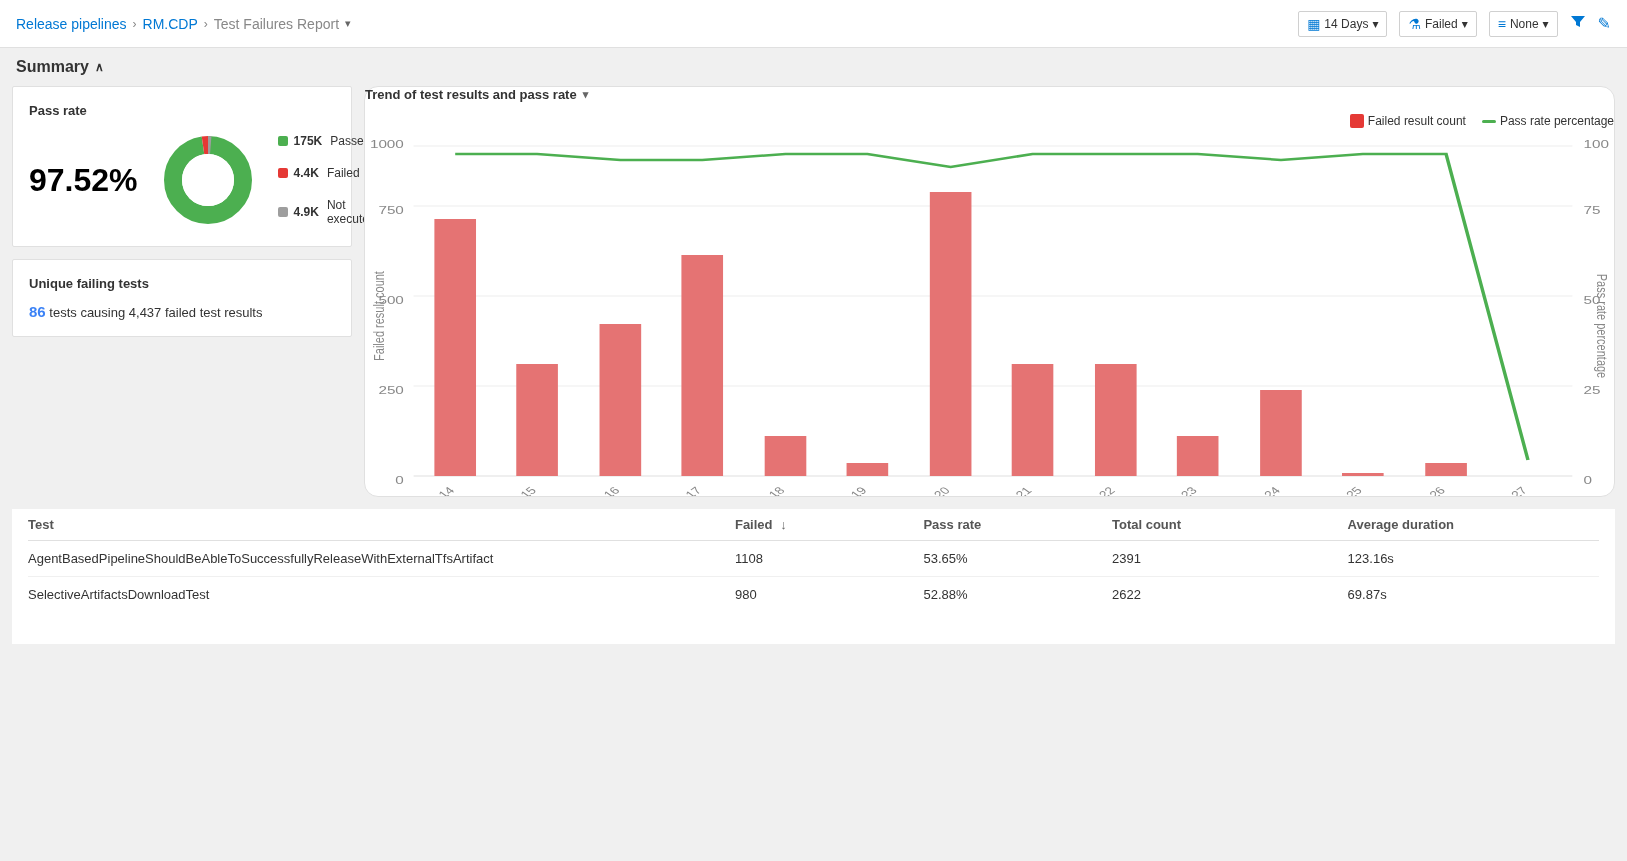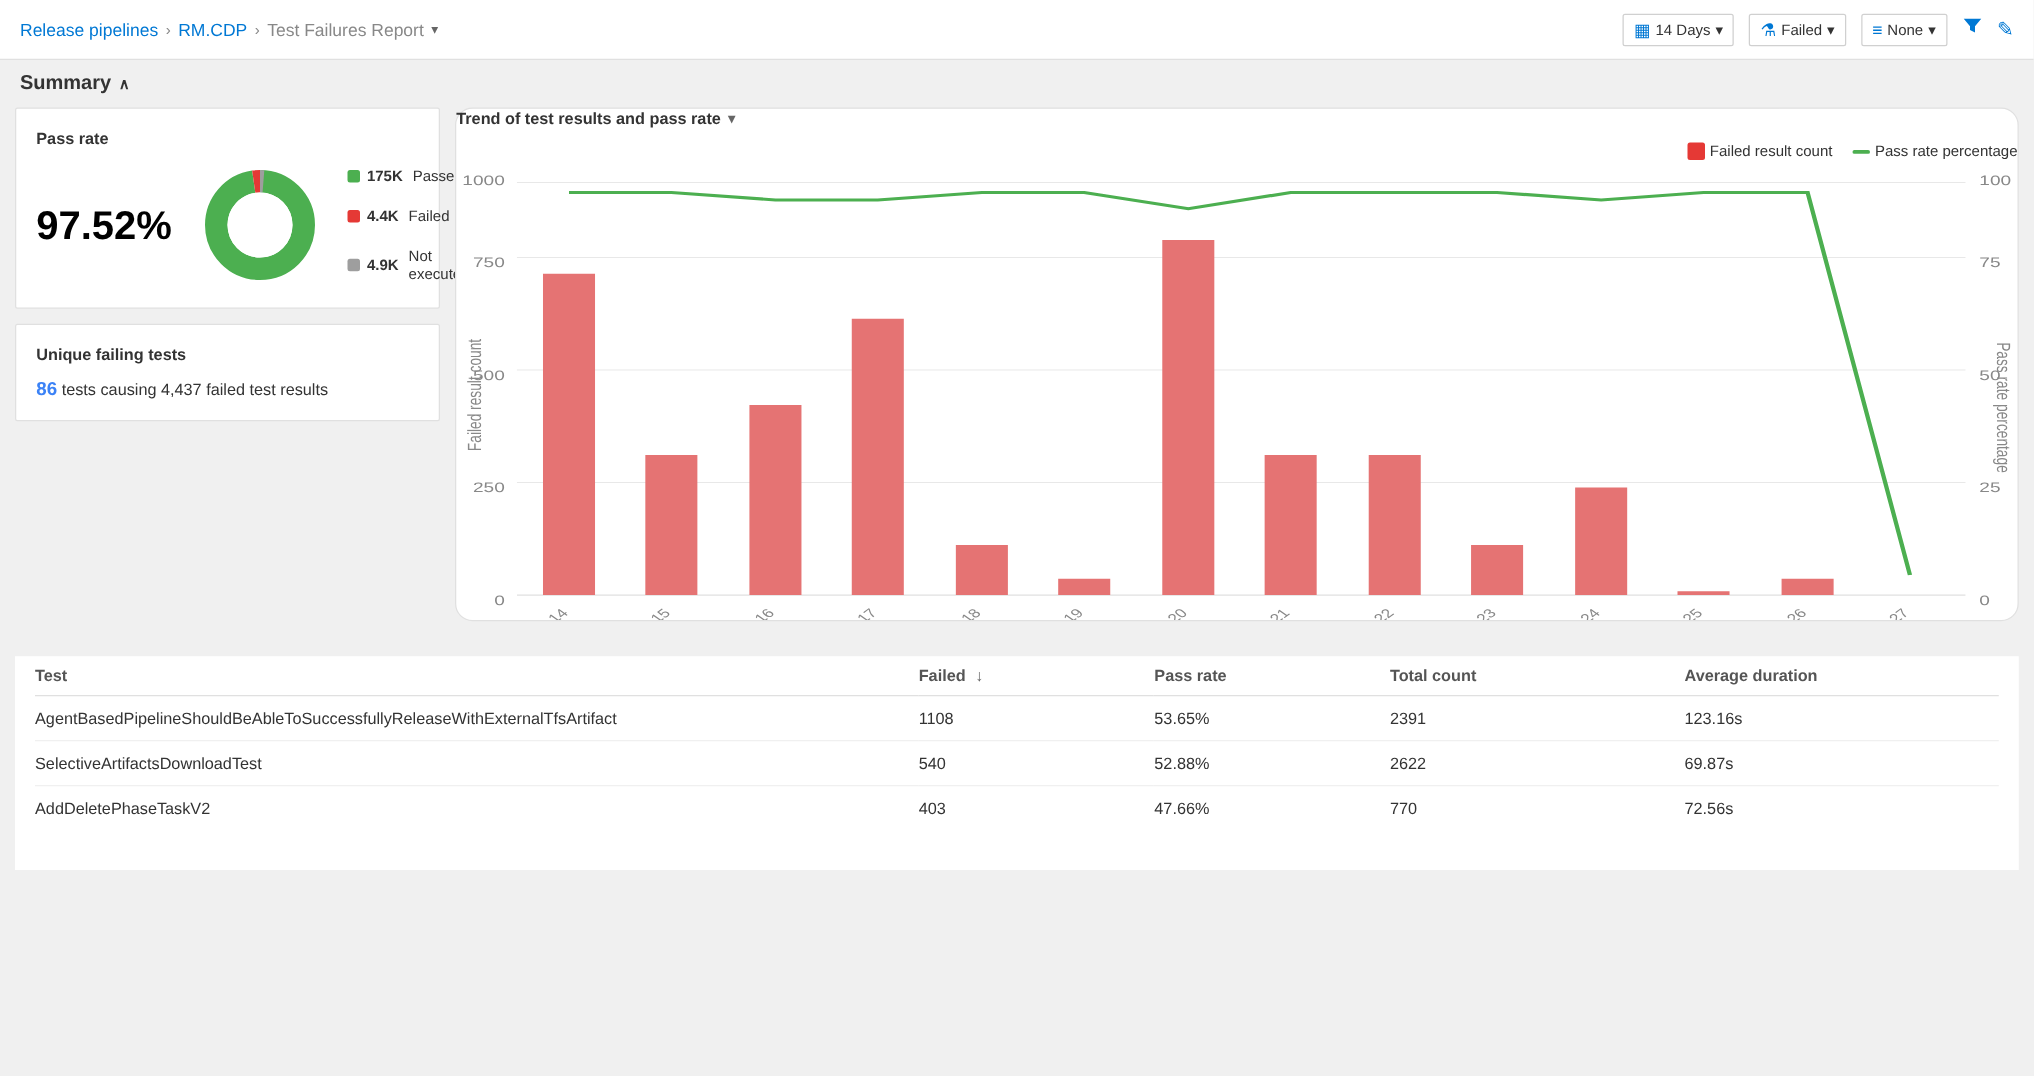--- a/index.html
+++ b/index.html
@@ -152,21 +152,21 @@
     .chart-header .chevron { color: #666; font-size: 11px; }
 
     .chart-container {
       position: relative;
       height: 360px;
     }
 
     
     .table-section {
       background: #fff;
-      margin: 16px 12px 12px 12px;
+      margin: 0 12px 12px 12px;
       padding: 0 16px 32px 16px;
     }
     table {
       width: 100%;
       border-collapse: collapse;
       font-size: 13px;
     }
     thead tr th {
       text-align: left;
       padding: 8px 8px 8px 0;
@@ -387,31 +387,23 @@
       <tr>
     <td>AgentBasedPipelineShouldBeAbleToSuccessfullyReleaseWithExternalTfsArtifact</td>
     <td>1108</td>
     <td></td>
     <td>53.65%</td>
     <td>2391</td>
     <td>123.16s</td>
   </tr>
           <tr>
     <td>SelectiveArtifactsDownloadTest</td>
-    <td>540</td>
+    <td>980</td>
     <td></td>
     <td>52.88%</td>
     <td>2622</td>
     <td>69.87s</td>
   </tr>
-          <tr>
-    <td>AddDeletePhaseTaskV2</td>
-    <td>403</td>
-    <td></td>
-    <td>47.66%</td>
-    <td>770</td>
-    <td>72.56s</td>
-  </tr>
         </tbody>
     </table>
   </div>
 
 </div>
 
 </body></html>

